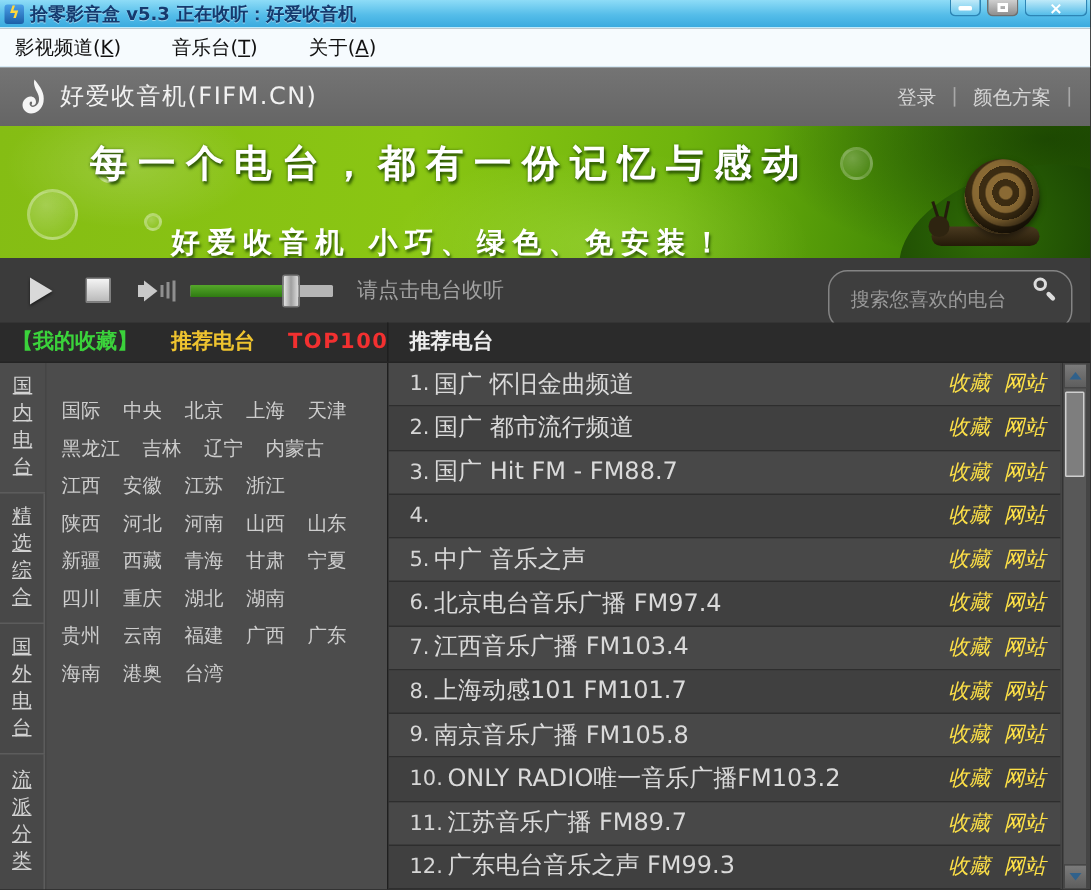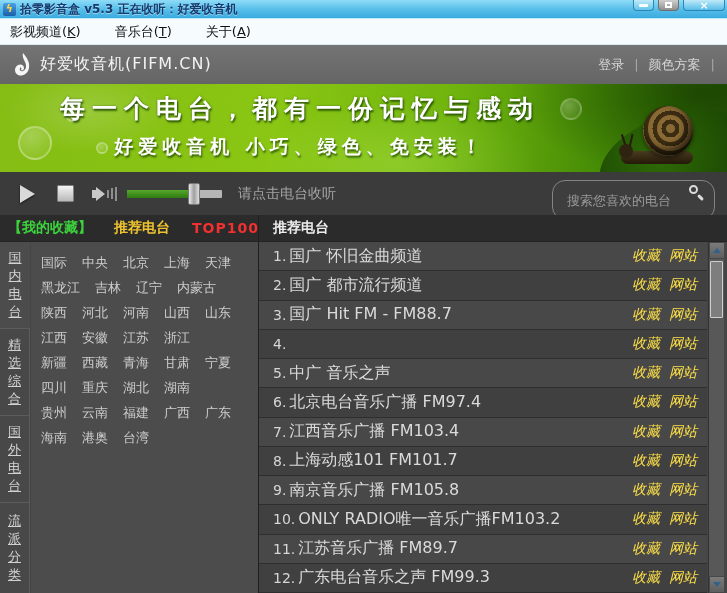--- a/index.html
+++ b/index.html
@@ -50,21 +50,21 @@
       linear-gradient(97deg,#85bd14 0%,#8ac613 38%,#6fb40d 62%,#478d06 82%,#2c6403 100%);}
   .bubble{position:absolute;border-radius:50%;border:2px solid rgba(255,255,255,.30);
     background:radial-gradient(circle at 35% 30%,rgba(255,255,255,.25),rgba(255,255,255,.02));}
   .b1{width:34px;height:34px;left:18px;top:42px;}
   .b2{width:18px;height:18px;left:64px;top:20px;}
   .b3{width:12px;height:12px;left:96px;top:58px;}
   .b4{width:22px;height:22px;left:560px;top:14px;border-color:rgba(255,255,255,.18);}
   .banner-text{position:absolute;left:0;top:8px;width:600px;text-align:center;color:#fff;}
   .bt1{font-size:25px;font-weight:bold;letter-spacing:7px;
     text-shadow:1px 2px 2px rgba(30,70,0,.85),0 0 2px rgba(30,70,0,.6);}
-  .bt2{margin-top:9px;font-size:19px;font-weight:bold;letter-spacing:5px;
+  .bt2{margin-top:24px;font-size:19px;font-weight:bold;letter-spacing:5px;
     text-shadow:1px 2px 2px rgba(30,70,0,.85);}
   .leaf{position:absolute;right:-30px;top:30px;width:160px;height:90px;border-radius:50%;
     background:radial-gradient(circle at 40% 40%,#2f6b06,#1d4a03 70%);transform:rotate(-18deg);}
   .snail{position:absolute;right:28px;top:20px;width:78px;height:62px;}
   .snail .shell{position:absolute;right:6px;top:2px;width:50px;height:50px;border-radius:50%;
     background:repeating-radial-gradient(circle at 55% 45%,#8a6a34 0 4px,#3c2c12 5px 9px);
     box-shadow:inset -4px -6px 10px rgba(0,0,0,.7),0 2px 4px rgba(0,0,0,.5);}
   .snail .body{position:absolute;left:0;bottom:2px;width:72px;height:13px;border-radius:8px;
     background:linear-gradient(#4a3a20,#241a08);}
   .snail .head{position:absolute;left:-2px;bottom:8px;width:14px;height:14px;border-radius:50%;
@@ -116,21 +116,21 @@
 
   
   .sidebar{position:absolute;left:0;top:242px;width:30px;height:351px;background:#484848;}
   .side-item{width:30px;height:87px;border-bottom:1px solid #5c5c5c;border-right:1px solid #5c5c5c;
     display:flex;align-items:center;justify-content:center;cursor:pointer;}
   .side-item:last-child{height:90px;border-bottom:none;}
   .side-item.active{border-right:none;background:#4c4c4c;}
   .side-label{width:14px;word-break:break-all;line-height:18px;font-size:13px;color:#d2d2d2;text-align:center;text-decoration:underline;}
 
   .regions{position:absolute;left:31px;top:242px;width:227px;height:351px;background:#4c4c4c;
-    padding:8px 0 0 10px;}
+    padding:19px 0 0 10px;}
   .region-row{height:25px;display:flex;align-items:center;gap:15px;}
   .region-link{font-size:13px;color:#cdcdcd;cursor:pointer;white-space:nowrap;}
 
   
   .stations{position:absolute;left:258px;top:242px;width:449px;height:351px;background:#414141;
     border-left:1px solid #1f1f1f;overflow:hidden;}
   .station-row{height:29.25px;display:flex;align-items:center;padding:0 10px 0 14px;
     border-bottom:1px solid #2e2e2e;background:#484848;}
   .station-row:nth-child(even){background:#404040;}
   .st-num{font-size:14px;color:#d6d6d6;margin-right:3px;}
@@ -269,33 +269,33 @@
       <span class="region-link">上海</span>
       <span class="region-link">天津</span>
     </div>
     <div class="region-row">
       <span class="region-link">黑龙江</span>
       <span class="region-link">吉林</span>
       <span class="region-link">辽宁</span>
       <span class="region-link">内蒙古</span>
     </div>
     <div class="region-row">
+      <span class="region-link">江西</span>
+      <span class="region-link">安徽</span>
+      <span class="region-link">江苏</span>
+      <span class="region-link">浙江</span>
+    </div>
+    <div class="region-row">
       <span class="region-link">陕西</span>
       <span class="region-link">河北</span>
       <span class="region-link">河南</span>
       <span class="region-link">山西</span>
       <span class="region-link">山东</span>
     </div>
     <div class="region-row">
-      <span class="region-link">江西</span>
-      <span class="region-link">安徽</span>
-      <span class="region-link">江苏</span>
-      <span class="region-link">浙江</span>
-    </div>
-    <div class="region-row">
       <span class="region-link">新疆</span>
       <span class="region-link">西藏</span>
       <span class="region-link">青海</span>
       <span class="region-link">甘肃</span>
       <span class="region-link">宁夏</span>
     </div>
     <div class="region-row">
       <span class="region-link">四川</span>
       <span class="region-link">重庆</span>
       <span class="region-link">湖北</span>

